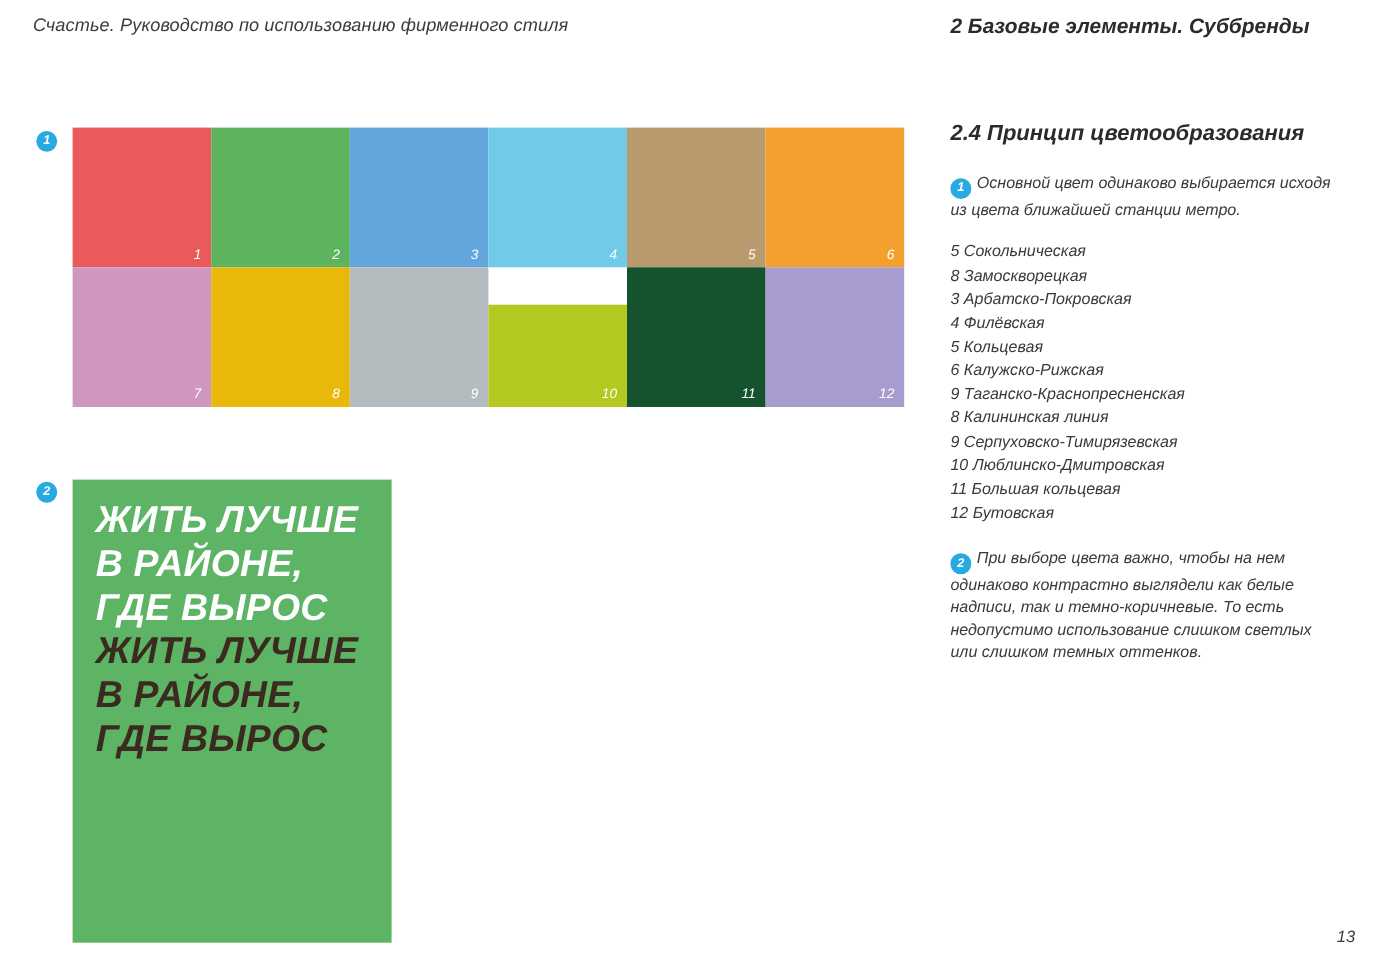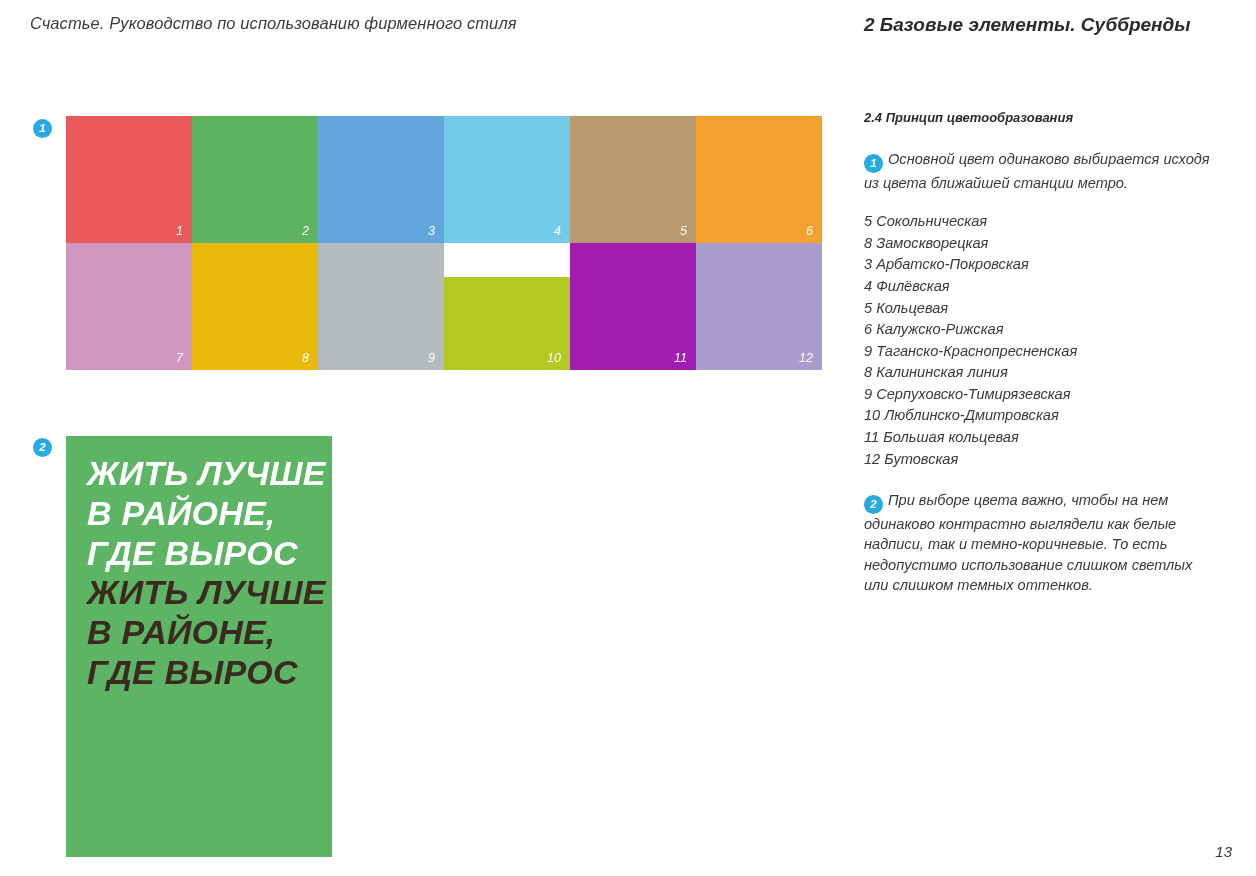--- a/index.html
+++ b/index.html
@@ -93,21 +93,21 @@
     bottom: 5px;
     font-size: 12.5px;
     color: #ffffff;
   }
 
   
   .poster {
     position: absolute;
     left: 66px;
     top: 436px;
-    width: 266px;
+    width: 290px;
     height: 421px;
     background: #5cb464;
   }
   .poster-text {
     position: absolute;
     left: 21px;
     top: 18px;
     width: 290px;
     font-size: 34px;
     line-height: 1.17;
@@ -118,21 +118,21 @@
   .poster-line.dark  { color: #3b2a20; }
 
   
   .right-col {
     position: absolute;
     left: 864px;
     top: 110px;
     width: 350px;
   }
   .section-title {
-    font-size: 13px;
+    font-size: 20px;
     font-weight: bold;
     color: #2b2b2b;
     margin: 0 0 24px 0;
   }
   .para {
     font-size: 14.6px;
     line-height: 1.38;
     color: #3a3a3a;
     margin: 0 0 18px 0;
   }
@@ -188,21 +188,21 @@
       </div>
       <div class="swatch" style="background: rgb(232, 184, 11);">
         <span class="swatch-num">8</span>
       </div>
       <div class="swatch" style="background: rgb(180, 188, 192);">
         <span class="swatch-num">9</span>
       </div>
       <div class="swatch" style="background: rgb(179, 201, 34); margin-top: 34px;">
         <span class="swatch-num">10</span>
       </div>
-      <div class="swatch" style="background: #a21caf;">
+      <div class="swatch" style="background: #14532d;">
         <span class="swatch-num">11</span>
       </div>
       <div class="swatch" style="background: rgb(168, 156, 206);">
         <span class="swatch-num">12</span>
       </div>
     </div>
 
   <div class="poster" id="poster" style="background: rgb(92, 180, 100);">
     <div class="poster-text" id="poster-text">
         <div class="poster-line white">ЖИТЬ ЛУЧШЕ</div>

